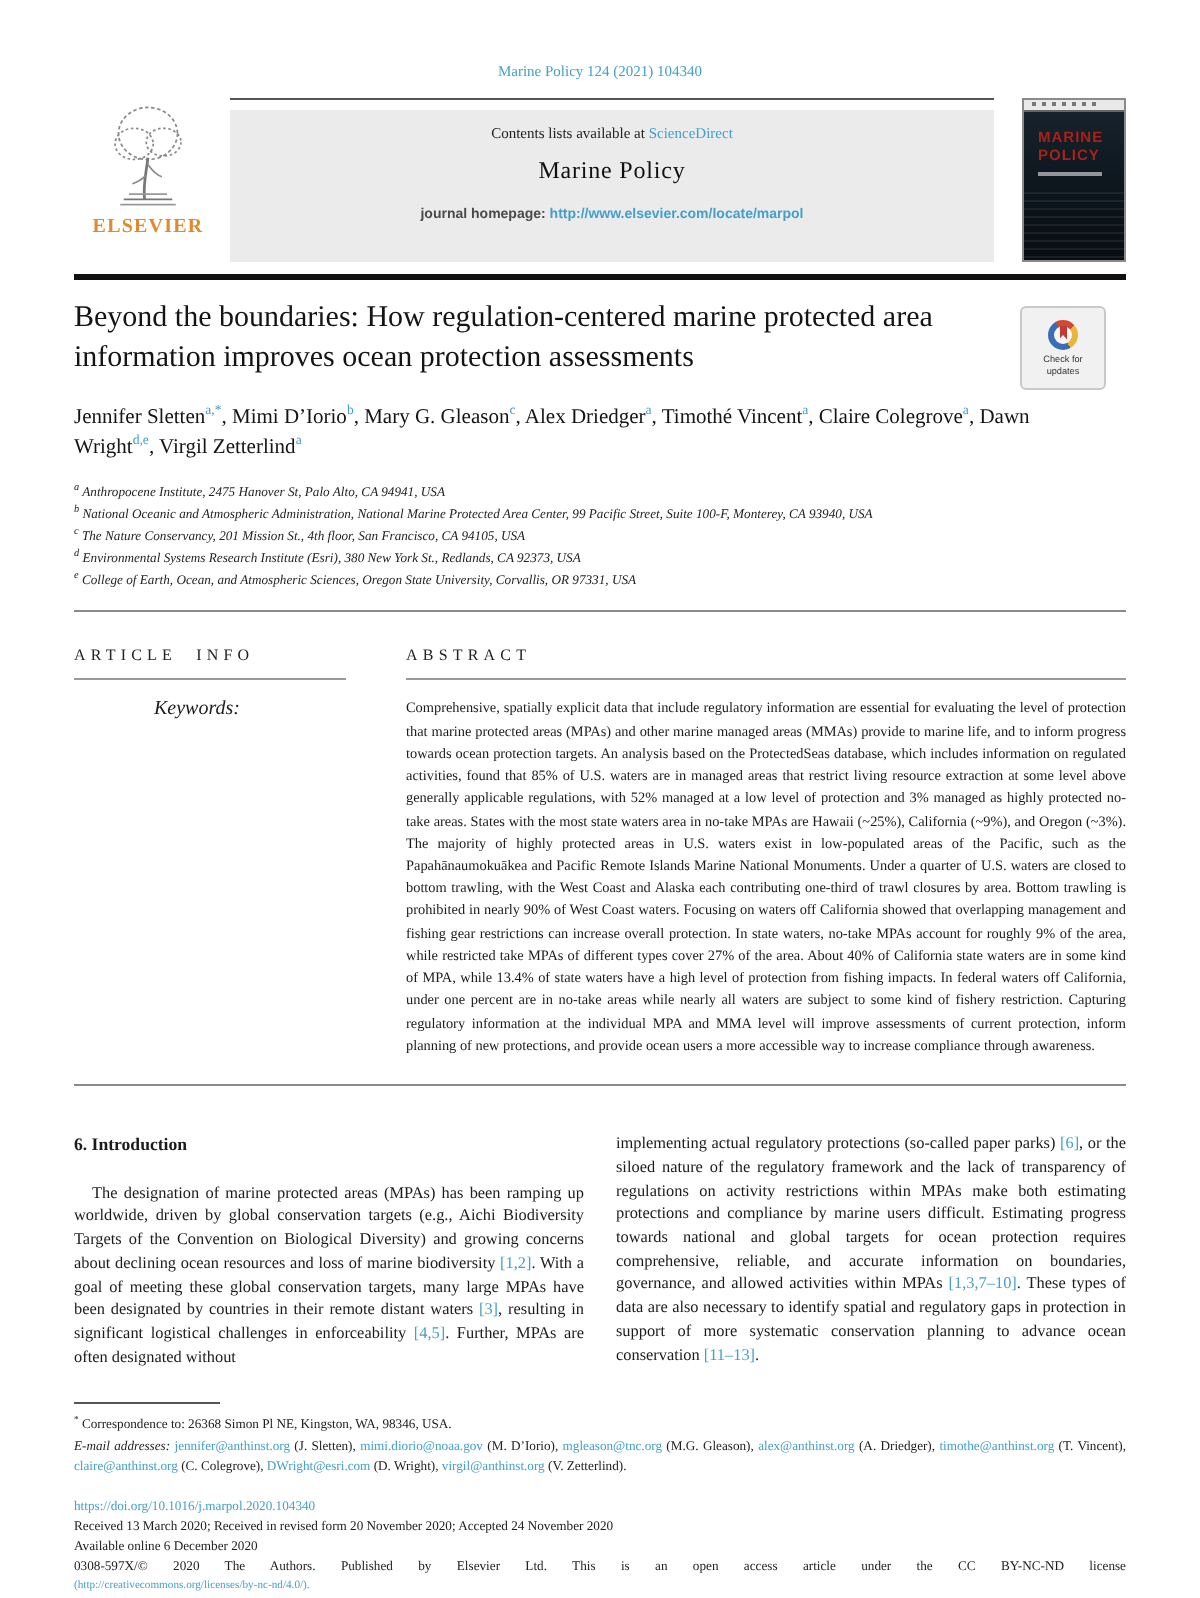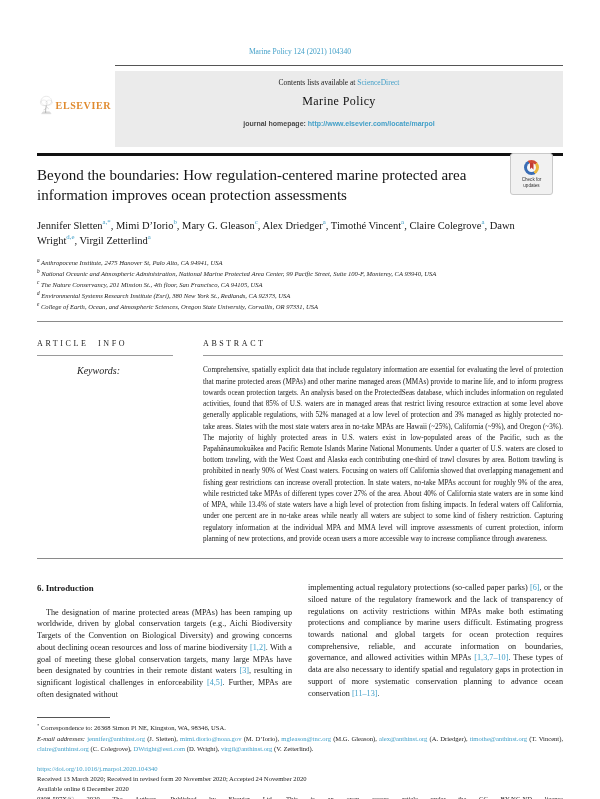--- a/index.html
+++ b/index.html
@@ -1,21 +1,21 @@
 <!DOCTYPE html>
 <html style="--link_teal: #44a0c8; --elsevier_orange: #e08a2e; --cover_red: #a8221a; --cover_navy: #0d161d;"><head>
 <meta charset="utf-8">
 <style>
   html,body{margin:0;padding:0;background:#fff;}
   .page{position:relative;width:600px;height:799px;background:#fff;overflow:hidden;
         font-family:"Liberation Serif",serif;color:#1d1d1d;}
-  .journal-ref{padding-top:47px;text-align:center;font-size:7.5px;color:var(--link_teal,#44a0c8);font-family:Liberation Serif, serif;}
+  .journal-ref{padding-top:31px;text-align:center;font-size:7.5px;color:var(--link_teal,#44a0c8);font-family:Liberation Serif, serif;}
   
   .header-row{display:flex;align-items:stretch;margin:9px 37px 0;height:82px;}
-  .logo-block{width:74px;display:flex;flex-direction:row;align-items:center;justify-content:flex-start;padding-bottom:2px;}
+  .logo-block{width:74px;display:flex;flex-direction:column;align-items:center;justify-content:flex-start;padding-bottom:2px;}
   .logo-tree{width:52px;height:58px;}
   .logo-word{font-size:10px;font-weight:bold;letter-spacing:.6px;color:var(--elsevier_orange,#e08a2e);margin-top:1px;}
   .header-center{flex:1;margin-left:4px;display:flex;flex-direction:column;}
   .header-topline{border-top:1.5px solid #555;margin-bottom:5px;}
   .header-box{background:#ebebeb;flex:1;text-align:center;padding:7px 4px 6px;}
   .contents-line{font-size:7.5px;color:#222;}
   .journal-name{font-size:12px;letter-spacing:.4px;margin-top:7px;color:#111;}
   .homepage-line{font-family:"Liberation Sans",sans-serif;font-size:7px;font-weight:bold;color:#4a4a4a;margin-top:11px;}
   .link{color:var(--link_teal,#44a0c8);text-decoration:none;}
   .cover{width:50px;margin-left:14px;border:1px solid #8a8a8a;background:linear-gradient(180deg,#18242e 0%,#0d161d 55%,#070d12 100%);position:relative;overflow:hidden;}
@@ -96,20 +96,29 @@
 
     <div class="header-center">
       <div class="header-topline"></div>
       <div class="header-box">
         <div class="contents-line"><span>Contents lists available at </span><span class="link">ScienceDirect</span></div>
         <div class="journal-name">Marine Policy</div>
         <div class="homepage-line"><span>journal homepage: </span><span class="link">http://www.elsevier.com/locate/marpol</span></div>
       </div>
     </div>
 
+    <div class="cover">
+      <div class="cover-topbar"></div>
+      <div class="cover-title">
+        <div>MARINE</div>
+        <div>POLICY</div>
+      </div>
+      <div class="cover-sub"></div>
+      <div class="cover-sea"></div>
+    </div>
   </div>
 
   <div class="thick-rule"></div>
 
   <div class="cfu-badge">
     <div class="cfu-icon">
         <div class="cfu-bookmark"></div>
       </div>
     <div class="cfu-text">
       <div>Check for</div>

